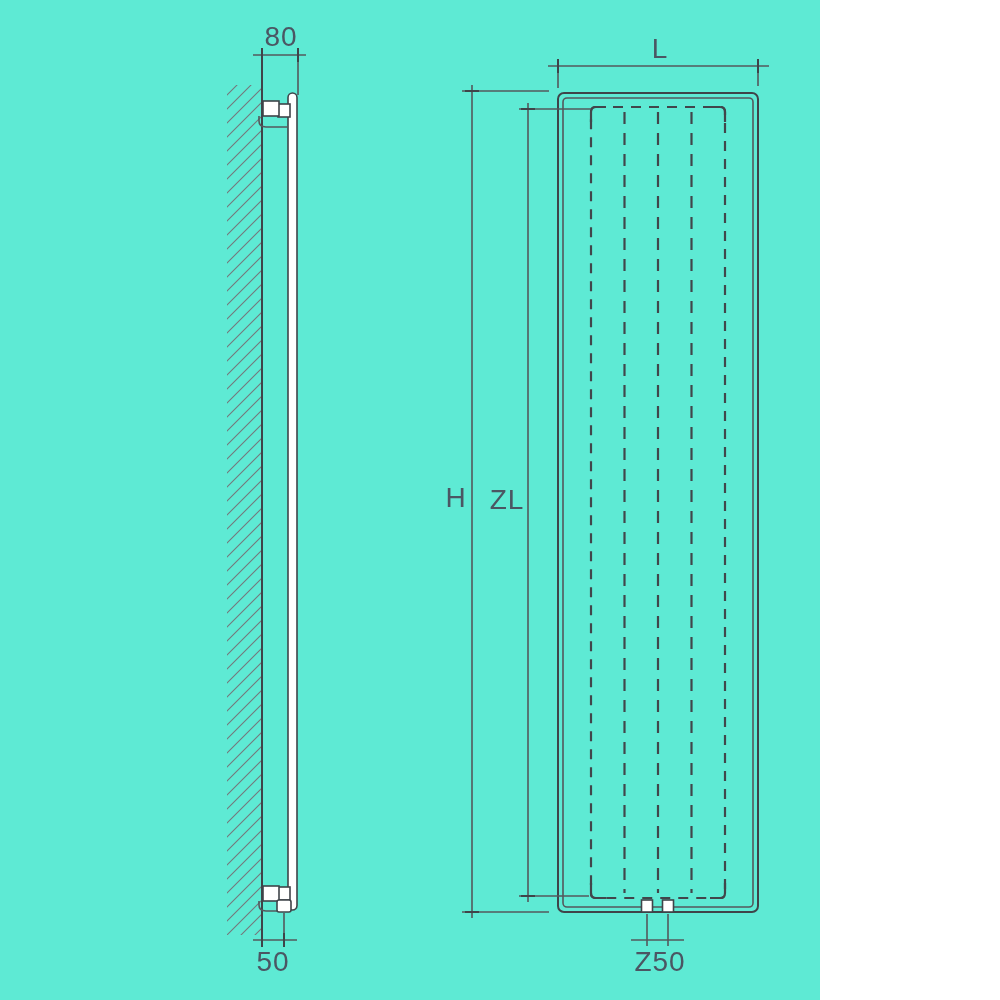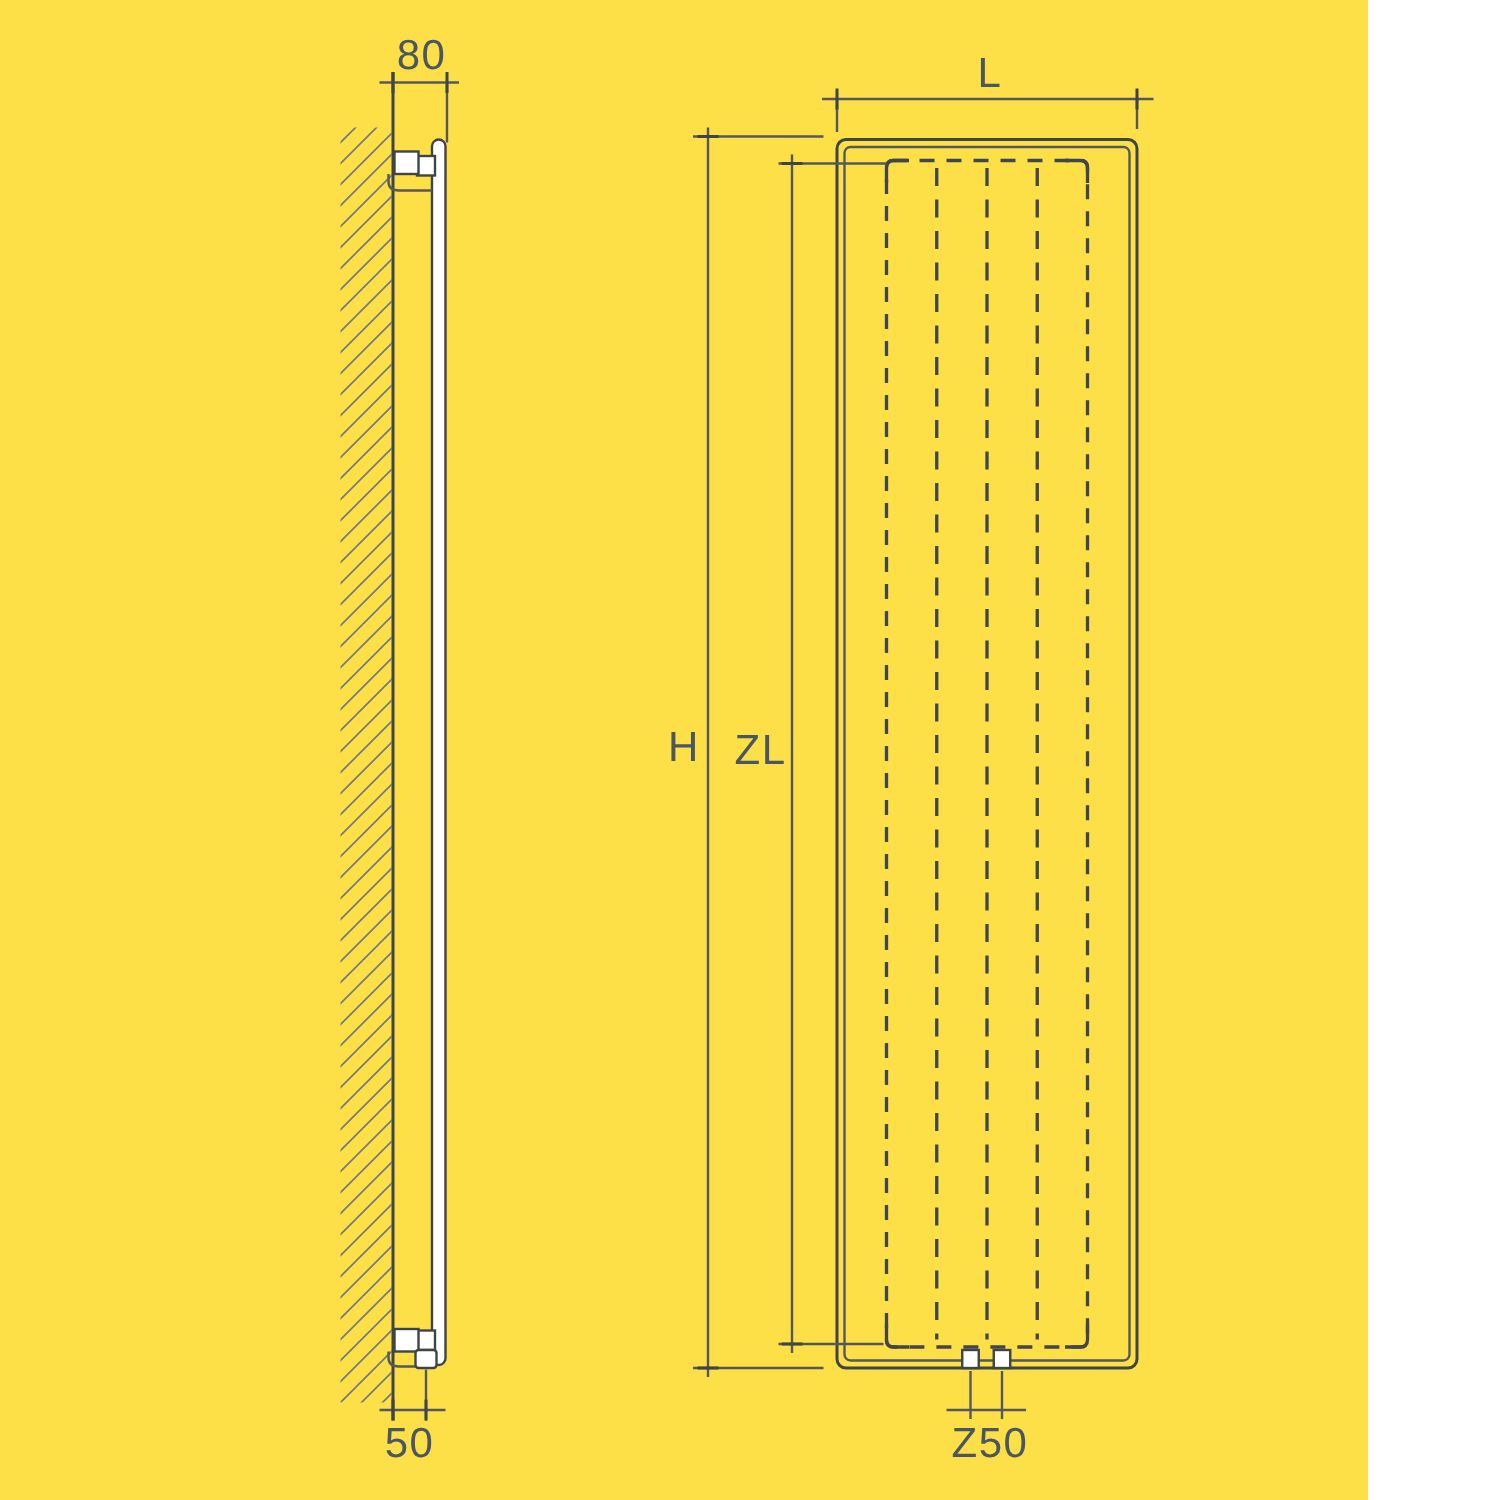--- a/index.html
+++ b/index.html
@@ -5,23 +5,23 @@
   html, body {
     margin: 0;
     padding: 0;
     background: #ffffff;
     width: 1000px;
     height: 1000px;
     overflow: hidden;
   }
   .canvas {
     position: relative;
-    width: 912px;
+    width: 820px;
     height: 1000px;
-    background: #fde047;
+    background: #5eead4;
   }
   svg { display: block; }
   .dim-text {
     font-family: "Liberation Sans", sans-serif;
     font-size: 28px;
     font-weight: 400;
     fill: #4b5663;
     letter-spacing: 1px;
   }
   .line-main   { stroke: #3f4449; stroke-width: 2;   fill: none; stroke-linecap: butt; }

